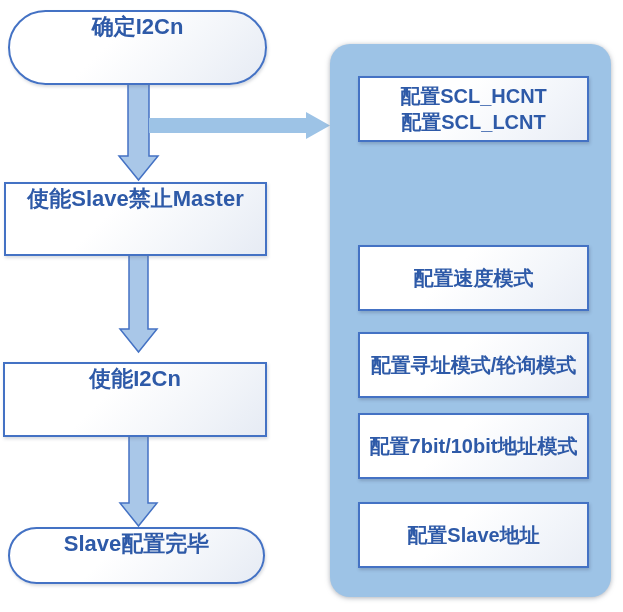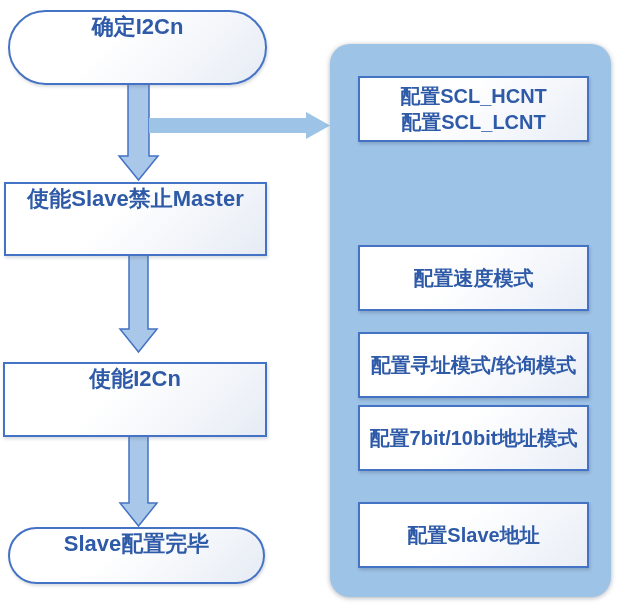--- a/index.html
+++ b/index.html
@@ -76,21 +76,21 @@
     font-size: 20px;
     font-weight: 600;
     line-height: 26px;
     box-shadow: 1px 2px 3px rgba(70, 85, 115, 0.3);
     padding: 2px 3px;
   }
   #pbox-0 { top: 32px;  }
   #pbox-1 { top: 116px; }
   #pbox-2 { top: 201px; }
   #pbox-3 { top: 288px; align-items: center; }
-  #pbox-4 { top: 361px; }
+  #pbox-4 { top: 369px; }
   #pbox-5 { top: 458px; }
 </style>
 </head>
 <body>
 
 <div class="canvas">
 
   <svg class="arrows" viewBox="0 0 623 612" xmlns="http://www.w3.org/2000/svg">
 
     <polygon points="128,83 149,83 149,156 158,156 138.5,180 119,156 128,156" fill="#A9C7E8" stroke="#4472C4" stroke-width="1.5" stroke-linejoin="miter"></polygon>

